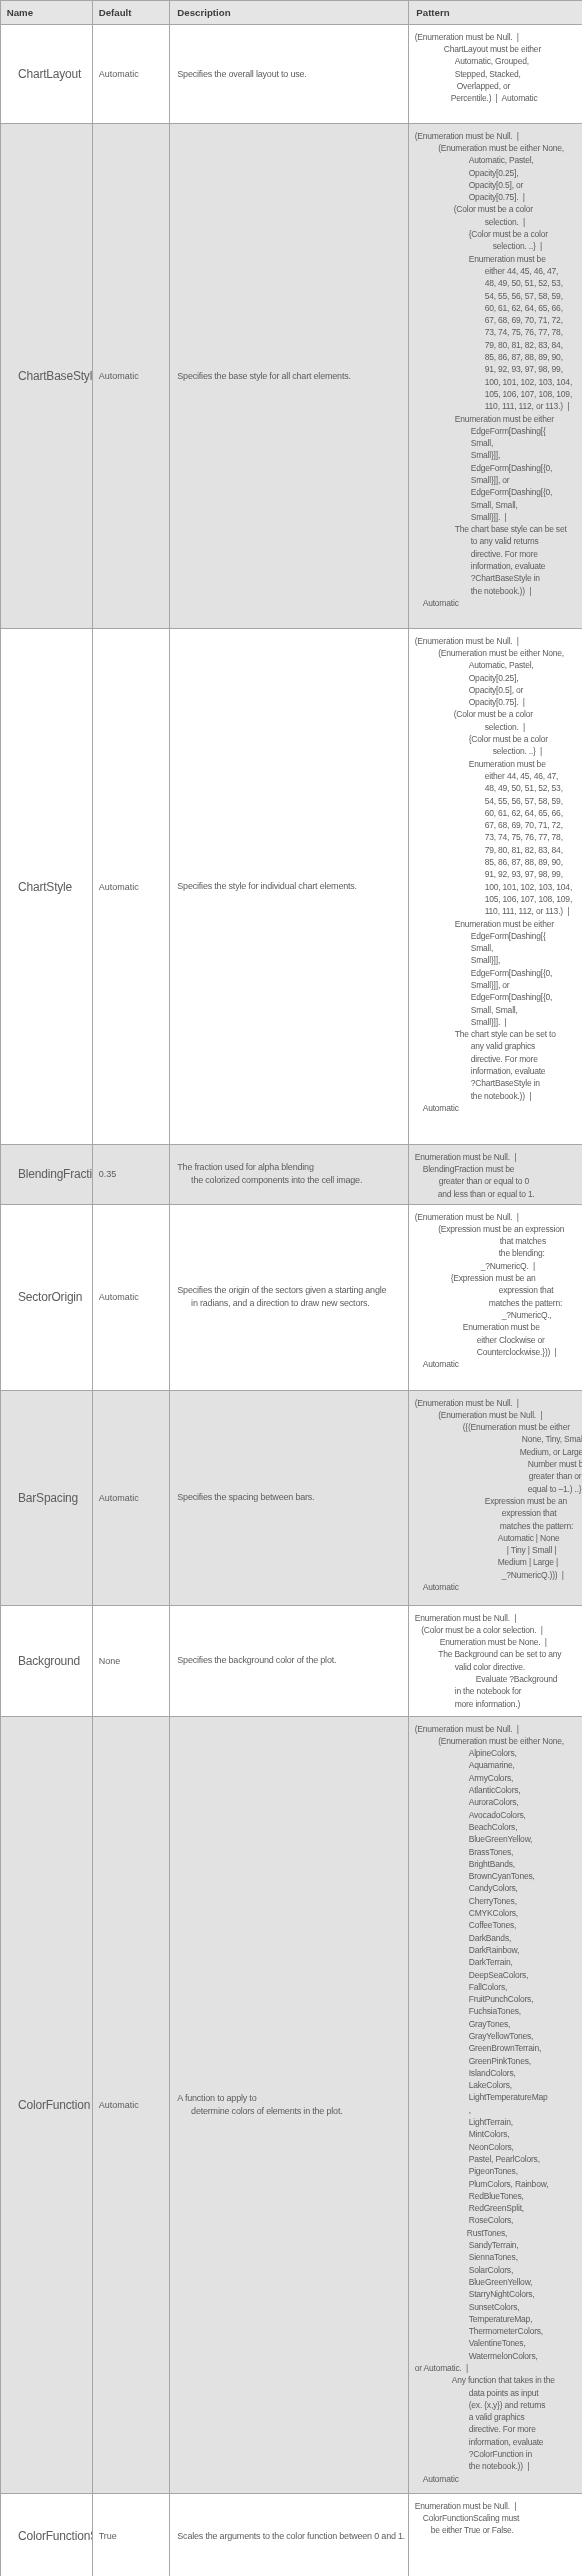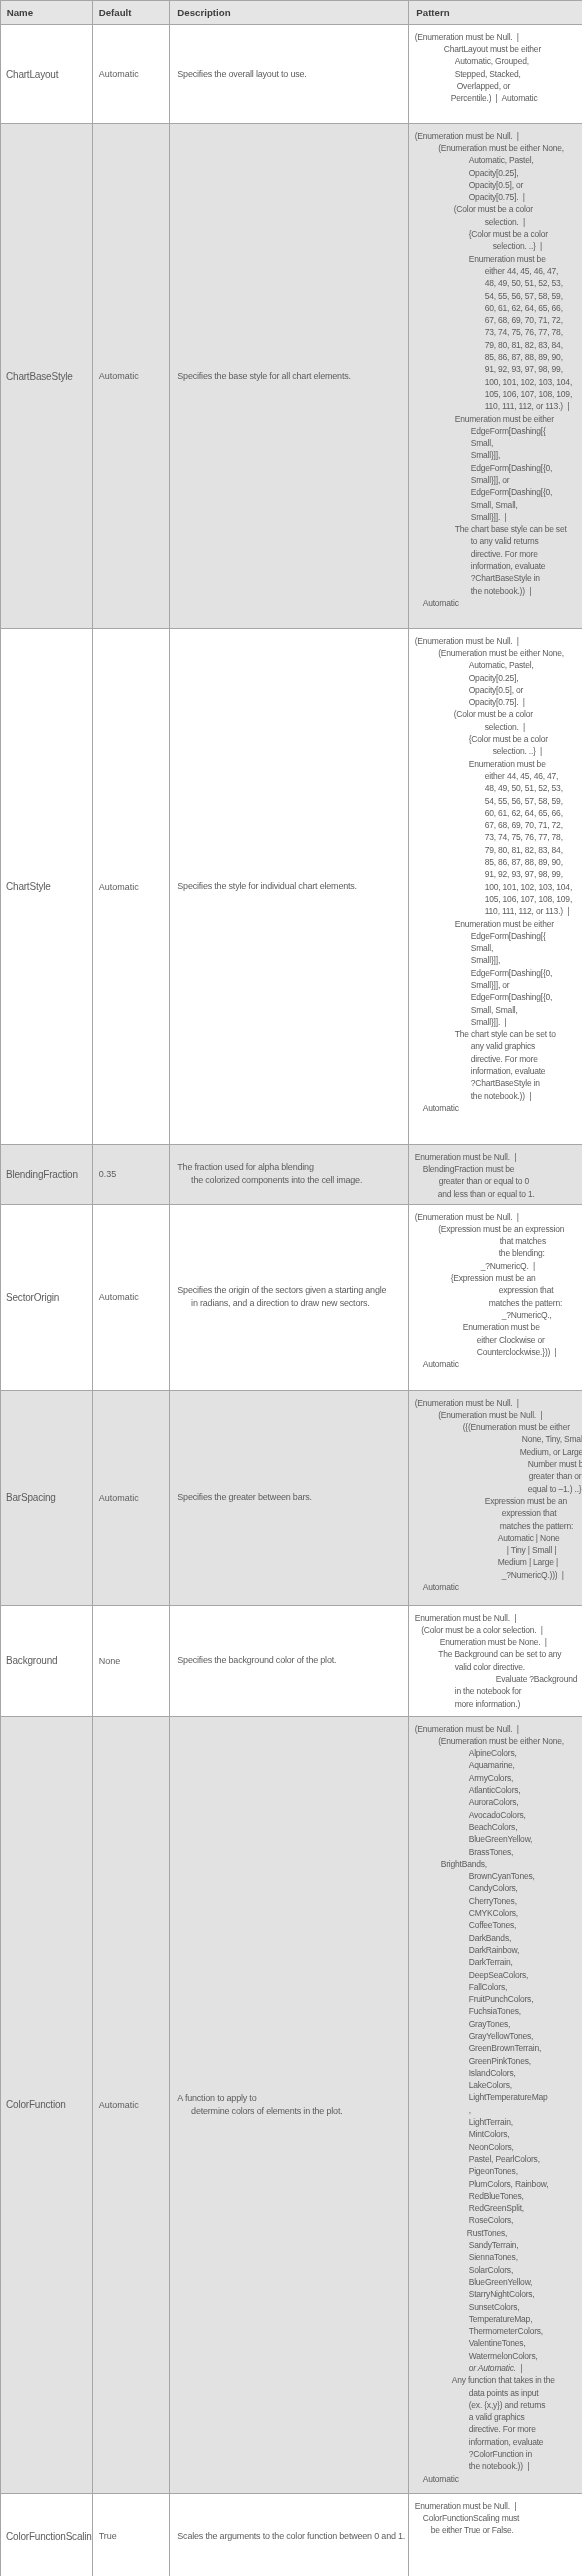--- a/index.html
+++ b/index.html
@@ -7,21 +7,21 @@
   .table-wrap{width:582px;}
   table{border-collapse:collapse;table-layout:fixed;width:582px;}
   th,td{border:0.8px solid #a6a6a6;box-sizing:border-box;}
   thead th{
     background:#e5e5e5;color:#3d3d3d;font-size:9.7px;font-weight:bold;
     text-align:left;height:24px;padding:0 0 0 5.7px;vertical-align:middle;
   }
   th.h-desc,th.h-pattern{padding-left:7.3px;}
   td{color:#5d5d5d;vertical-align:middle;background:#ffffff;}
   tbody tr.shaded td{background:#e2e2e2;}
-  .c-name{font-size:10px;letter-spacing:-0.2px;padding-left:5px;overflow:hidden;margin-left:40px;}
+  .c-name{font-size:12px;letter-spacing:-0.2px;padding-left:17px;overflow:hidden;margin-left:40px;}
   .c-default{font-size:9px;padding-left:5.7px;overflow:hidden;}
   .c-desc{font-size:9px;letter-spacing:-0.2px;padding-left:7.3px;overflow:hidden;}
   .desc-line{line-height:13px;white-space:pre;}
   .desc-line + .desc-line{margin-left:13.8px;}
   .c-pattern{vertical-align:top;padding:5.7px 1.6px 4px 5.7px;overflow:hidden;}
   .p-line{font-size:8.5px;line-height:12.3px;white-space:pre;letter-spacing:-0.2px;}
   tbody tr:nth-child(1){height:99px;}
   tbody tr:nth-child(2){height:505px;}
   tbody tr:nth-child(3){height:516px;}
   tbody tr:nth-child(4){height:57px;}
@@ -196,21 +196,21 @@
             <div class="p-line" style="margin-left: 48px;">Enumeration must be</div>
             <div class="p-line" style="margin-left: 62px;">either Clockwise or</div>
             <div class="p-line" style="margin-left: 62px;">Counterclockwise.}))  |</div>
             <div class="p-line" style="margin-left: 8px;">Automatic</div>
           </td>
   </tr>
         <tr class="shaded">
     <td class="c-name">BarSpacing</td>
     <td class="c-default">Automatic</td>
     <td class="c-desc">
-            <div class="desc-line">Specifies the greater between bars.</div>
+            <div class="desc-line">Specifies the spacing between bars.</div>
           </td>
     <td class="c-pattern">
             <div class="p-line" style="margin-left: 0px;">(Enumeration must be Null.  |</div>
             <div class="p-line" style="margin-left: 23.5px;">(Enumeration must be Null.  |</div>
             <div class="p-line" style="margin-left: 48px;">({(Enumeration must be either</div>
             <div class="p-line" style="margin-left: 107px;">None, Tiny, Small,</div>
             <div class="p-line" style="margin-left: 105px;">Medium, or Large.  |</div>
             <div class="p-line" style="margin-left: 113px;">Number must be</div>
             <div class="p-line" style="margin-left: 114px;">greater than or</div>
             <div class="p-line" style="margin-left: 113px;">equal to –1.) ..}  |</div>
@@ -229,21 +229,21 @@
     <td class="c-default">None</td>
     <td class="c-desc">
             <div class="desc-line">Specifies the background color of the plot.</div>
           </td>
     <td class="c-pattern">
             <div class="p-line" style="margin-left: 0px;">Enumeration must be Null.  |</div>
             <div class="p-line" style="margin-left: 6.5px;">(Color must be a color selection.  |</div>
             <div class="p-line" style="margin-left: 25px;">Enumeration must be None.  |</div>
             <div class="p-line" style="margin-left: 23.5px;">The Background can be set to any</div>
             <div class="p-line" style="margin-left: 40px;">valid color directive.</div>
-            <div class="p-line" style="margin-left: 64px; padding-left: 17px;">Evaluate ?Background</div>
+            <div class="p-line" style="margin-left: 44px; padding-left: 17px;">Evaluate ?Background</div>
             <div class="p-line" style="margin-left: 40px;">in the notebook for</div>
             <div class="p-line" style="margin-left: 40px;">more information.)</div>
           </td>
   </tr>
         <tr class="shaded">
     <td class="c-name">ColorFunction</td>
     <td class="c-default">Automatic</td>
     <td class="c-desc">
             <div class="desc-line">A function to apply to</div>
             <div class="desc-line">determine colors of elements in the plot.</div>
@@ -253,21 +253,21 @@
             <div class="p-line" style="margin-left: 23.5px;">(Enumeration must be either None,</div>
             <div class="p-line" style="margin-left: 54px;">AlpineColors,</div>
             <div class="p-line" style="margin-left: 54px;">Aquamarine,</div>
             <div class="p-line" style="margin-left: 54px;">ArmyColors,</div>
             <div class="p-line" style="margin-left: 54px;">AtlanticColors,</div>
             <div class="p-line" style="margin-left: 54px;">AuroraColors,</div>
             <div class="p-line" style="margin-left: 54px;">AvocadoColors,</div>
             <div class="p-line" style="margin-left: 54px;">BeachColors,</div>
             <div class="p-line" style="margin-left: 54px;">BlueGreenYellow,</div>
             <div class="p-line" style="margin-left: 54px;">BrassTones,</div>
-            <div class="p-line" style="margin-left: 26px;">BrightBands,</div>
+            <div class="p-line" style="margin-left: 54px;">BrightBands,</div>
             <div class="p-line" style="margin-left: 54px;">BrownCyanTones,</div>
             <div class="p-line" style="margin-left: 54px;">CandyColors,</div>
             <div class="p-line" style="margin-left: 54px;">CherryTones,</div>
             <div class="p-line" style="margin-left: 54px;">CMYKColors,</div>
             <div class="p-line" style="margin-left: 54px;">CoffeeTones,</div>
             <div class="p-line" style="margin-left: 54px;">DarkBands,</div>
             <div class="p-line" style="margin-left: 54px;">DarkRainbow,</div>
             <div class="p-line" style="margin-left: 54px;">DarkTerrain,</div>
             <div class="p-line" style="margin-left: 54px;">DeepSeaColors,</div>
             <div class="p-line" style="margin-left: 54px;">FallColors,</div>
@@ -294,21 +294,21 @@
             <div class="p-line" style="margin-left: 54px;">SandyTerrain,</div>
             <div class="p-line" style="margin-left: 54px;">SiennaTones,</div>
             <div class="p-line" style="margin-left: 54px;">SolarColors,</div>
             <div class="p-line" style="margin-left: 54px;">BlueGreenYellow,</div>
             <div class="p-line" style="margin-left: 54px;">StarryNightColors,</div>
             <div class="p-line" style="margin-left: 54px;">SunsetColors,</div>
             <div class="p-line" style="margin-left: 54px;">TemperatureMap,</div>
             <div class="p-line" style="margin-left: 54px;">ThermometerColors,</div>
             <div class="p-line" style="margin-left: 54px;">ValentineTones,</div>
             <div class="p-line" style="margin-left: 54px;">WatermelonColors,</div>
-            <div class="p-line" style="margin-left: 54px; font-style: italic;">or Automatic.  |</div>
+            <div class="p-line" style="">or Automatic.  |</div>
             <div class="p-line" style="margin-left: 37px;">Any function that takes in the</div>
             <div class="p-line" style="margin-left: 54px;">data points as input</div>
             <div class="p-line" style="margin-left: 54px;">(ex. {x,y}) and returns</div>
             <div class="p-line" style="margin-left: 54px;">a valid graphics</div>
             <div class="p-line" style="margin-left: 54px;">directive. For more</div>
             <div class="p-line" style="margin-left: 54px;">information, evaluate</div>
             <div class="p-line" style="margin-left: 54px;">?ColorFunction in</div>
             <div class="p-line" style="margin-left: 54px;">the notebook.))  |</div>
             <div class="p-line" style="margin-left: 8px;">Automatic</div>
           </td>

